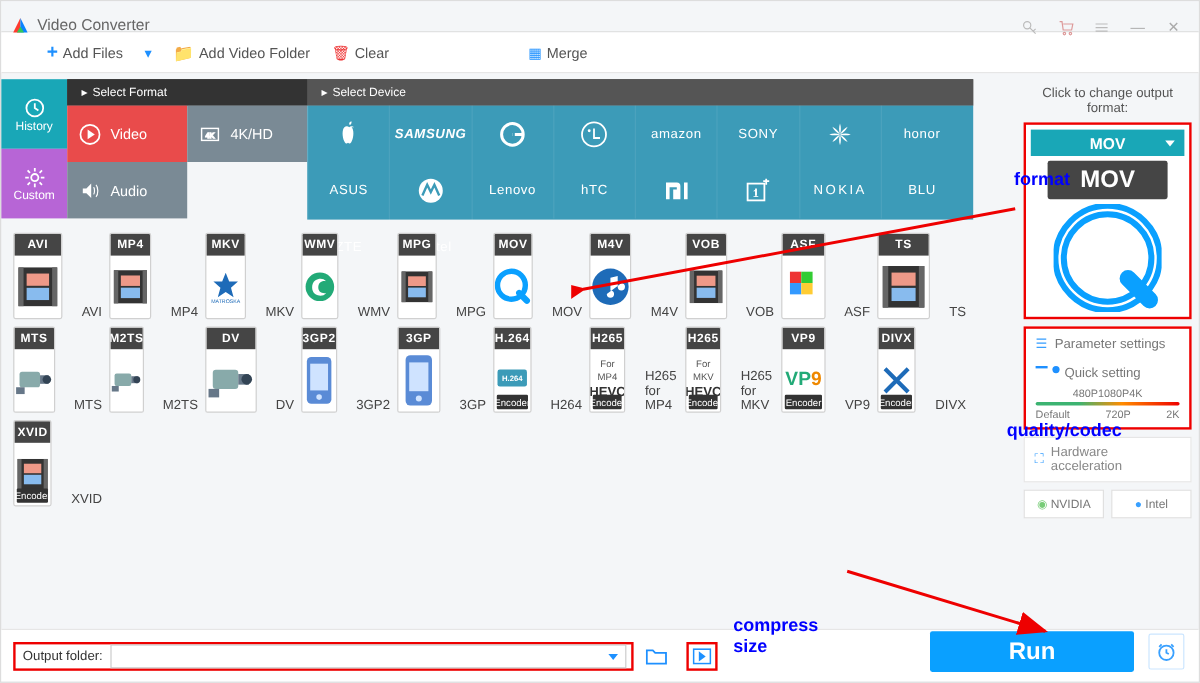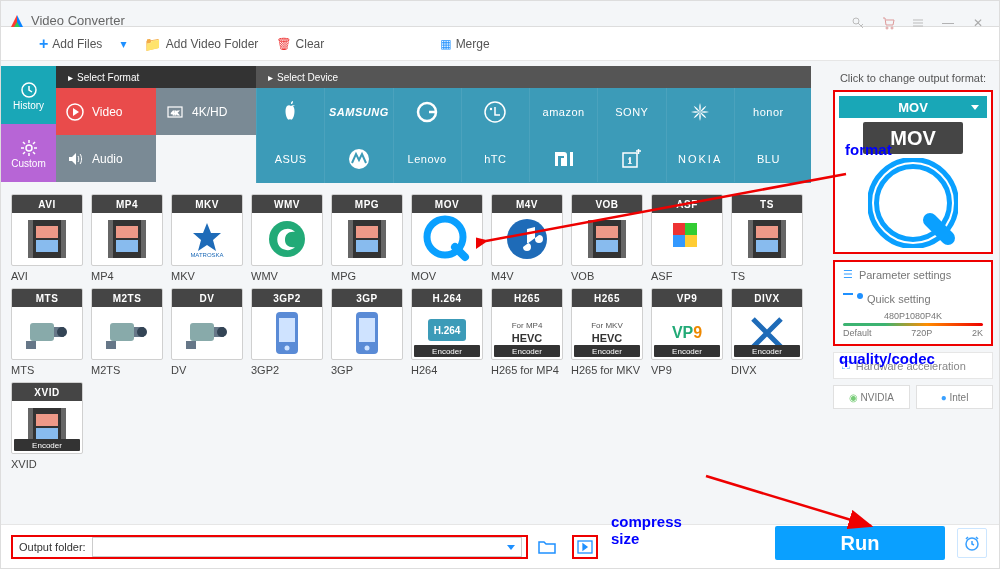--- a/index.html
+++ b/index.html
@@ -28,28 +28,28 @@
 .rib .cat{width:100px;height:47px;display:flex;align-items:center;justify-content:flex-start;padding-left:10px;gap:8px;color:#fff;font-size:12px;cursor:pointer}
 .cat.red{background:#e94b4b}
 .cat.red2{background:#e06161}
 .cat.gray{background:#7a8a95}
 .rib .brandstrip{flex:1;height:95px;background:#3c9bb8;display:flex;flex-wrap:wrap;align-content:stretch}
 .brandstrip .b{flex:0 0 12.3%;height:47px;display:flex;align-items:center;justify-content:center;color:#fff;font-size:11px;letter-spacing:.5px;cursor:pointer;border-left:1px solid rgba(255,255,255,.08)}
 .brandstrip .b.samsung{font-weight:bold;font-style:italic}
 .brandstrip .b.nokia{letter-spacing:2px}
 .brandstrip .ico svg{display:block}
 .grid{position:absolute;left:0;top:118px;width:820px;padding:10px 4px 10px 10px;display:flex;flex-wrap:wrap;gap:6px 6px;align-content:flex-start}
-.fmt{width:74px;display:flex;flex-direction:column;align-items:flex-start;gap:4px;cursor:pointer}
+.fmt{width:74px;display:flex;flex-direction:row;align-items:flex-end;gap:16px;cursor:pointer}
 .fmt .card{width:72px;height:72px;background:#fff;border:1px solid #d0d0d0;border-radius:2px;position:relative;overflow:hidden}
 .fmt .badge{position:absolute;top:0;left:0;right:0;height:18px;background:#454545;color:#fff;font-size:10px;font-weight:bold;display:flex;align-items:center;justify-content:center;letter-spacing:.5px}
 .fmt .art{position:absolute;top:18px;left:0;right:0;bottom:0;display:flex;align-items:center;justify-content:center}
 .fmt .art svg{display:block}
 .fmt .enc{position:absolute;left:2px;right:2px;bottom:2px;height:12px;background:#333;color:#fff;font-size:8px;display:flex;align-items:center;justify-content:center;border-radius:1px}
 .fmt .lbl{font-size:11px;color:#444}
-.rightpanel{position:absolute;right:6px;top:0;width:160px;padding-top:6px;display:flex;flex-direction:column;gap:6px}
+.rightpanel{position:absolute;right:6px;top:0;width:140px;padding-top:6px;display:flex;flex-direction:column;gap:6px}
 .rightpanel .hint{text-align:center;font-size:11px;color:#555}
 .formatcard{border:2px solid #e00;padding:4px;background:#fff}
 .formatcard .hdr{height:22px;background:#19a7b7;color:#fff;display:flex;align-items:center;justify-content:center;font-size:13px;font-weight:bold;position:relative}
 .formatcard .hdr::after{content:"";position:absolute;right:8px;top:9px;border-left:4px solid transparent;border-right:4px solid transparent;border-top:5px solid #fff}
 .formatcard .big{height:130px;display:flex;flex-direction:column;align-items:center;justify-content:flex-start;padding-top:4px}
 .formatcard .big .bbadge{width:100px;height:32px;background:#454545;color:#fff;font-weight:bold;font-size:20px;display:flex;align-items:center;justify-content:center;border-radius:2px}
 .formatcard .big svg{margin-top:4px}
 .paramcard{border:2px solid #e00;background:#fff;padding:6px 8px}
 .paramcard .row1{display:flex;align-items:center;gap:6px;color:#777;font-size:11px}
 .paramcard .qs{display:flex;align-items:flex-start;gap:4px;color:#777;font-size:11px;margin-top:12px}

